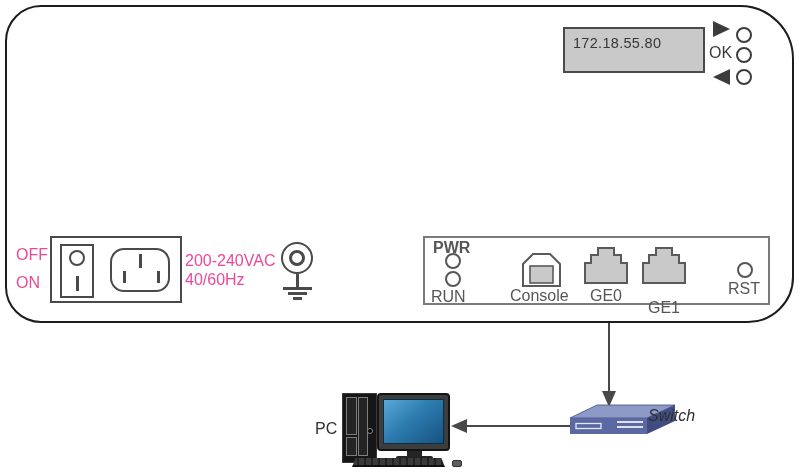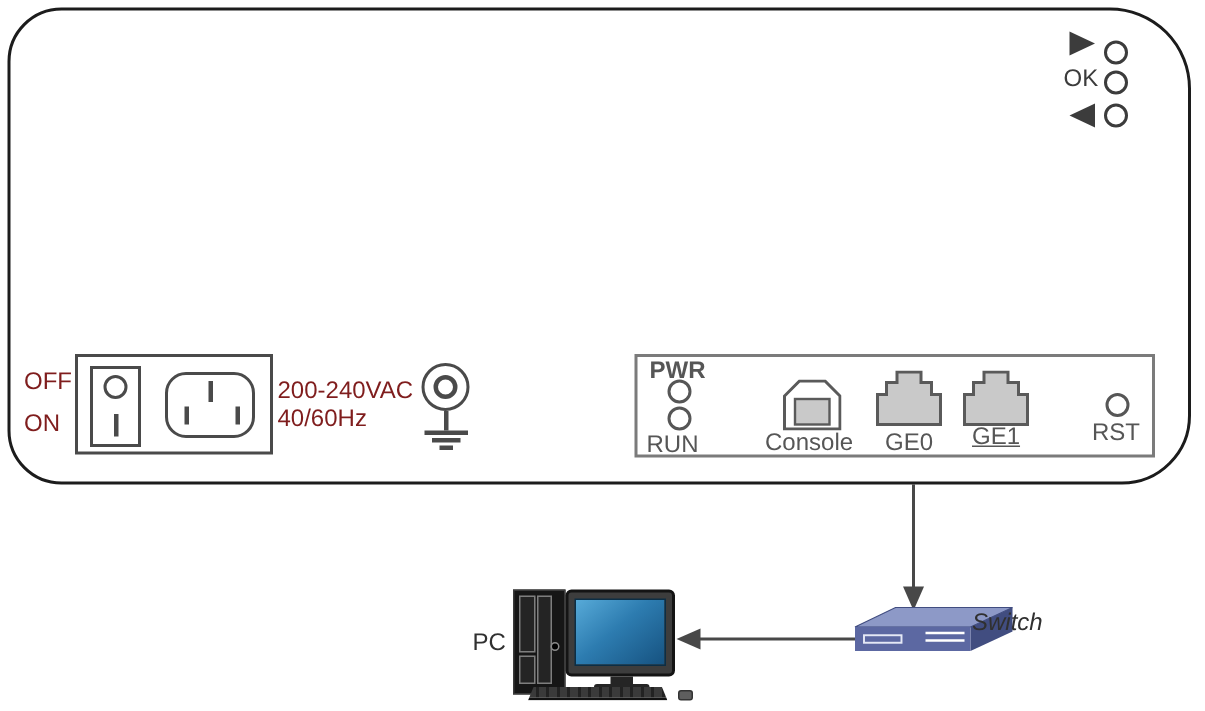--- a/index.html
+++ b/index.html
@@ -6,21 +6,21 @@
   html,body { background:#ffffff; }
   #canvas {
     position: relative;
     width: 803px; height: 474px;
     background: #ffffff;
     font-family: "Liberation Sans", sans-serif;
     color: #4a4a4a;
     overflow: hidden;
   }
   .abs { position: absolute; }
-  .lbl { font-size: 16px; line-height: 1; color:#7f1d1d; white-space: nowrap; }
+  .lbl { font-size: 16px; line-height: 1; color:#ec4899; white-space: nowrap; }
   .panel-lbl { color:#565656; }
   .dark-lbl { color:#303030; }
 
   
   .device {
     left:5px; top:5px; width:789px; height:318px;
     border: 2.5px solid #1c1c1c;
     border-radius: 36px 54px 46px 36px;
     background:#fff;
   }
@@ -79,20 +79,23 @@
 
 <div id="canvas">
 
   <div class="abs conn" style="left:608px; top:323px; width:2px; height:69px;"></div>
   <div class="abs arrow-down" style="left:602px; top:391px;"></div>
   <div class="abs conn" style="left:466px; top:425px; width:104px; height:2px;"></div>
   <div class="abs arrow-left" style="left:451px; top:419px;"></div>
 
   <div class="abs device"></div>
 
+  <div class="abs lcd">
+    <span>172.18.55.80</span>
+  </div>
 
   <div class="abs tri-right" style="left:713px; top:21px;"></div>
   <div class="abs nav-circle" style="left:736px; top:27px;"></div>
   <div class="abs ok-lbl" style="left:709px; top:45px;">OK</div>
   <div class="abs nav-circle" style="left:736px; top:47px;"></div>
   <div class="abs tri-left" style="left:713px; top:69px;"></div>
   <div class="abs nav-circle" style="left:736px; top:69px;"></div>
 
   <div class="abs lbl" style="left:16px; top:247px;">OFF</div>
   <div class="abs lbl" style="left:16px; top:275px;">ON</div>
@@ -129,21 +132,21 @@
   <div class="abs lbl panel-lbl" style="left:510px; top:288px;text-align:right;">Console</div>
 
   <svg class="abs" style="left:584px; top:247px;" width="44" height="37" viewBox="0 0 44 37">
     <polygon points="14,1 30,1 30,8 37,8 37,16 43,16 43,36 1,36 1,16 7,16 7,8 14,8" fill="#c9c9c9" stroke="#5a5a5a" stroke-width="2"></polygon>
   </svg>
   <div class="abs lbl panel-lbl" style="left:590px; top:288px;">GE0</div>
 
   <svg class="abs" style="left:642px; top:247px;" width="44" height="37" viewBox="0 0 44 37">
     <polygon points="14,1 30,1 30,8 37,8 37,16 43,16 43,36 1,36 1,16 7,16 7,8 14,8" fill="#c9c9c9" stroke="#5a5a5a" stroke-width="2"></polygon>
   </svg>
-  <div class="abs lbl panel-lbl" style="left:648px; top:284px;text-decoration:underline;">GE1</div>
+  <div class="abs lbl panel-lbl" style="left:648px; top:300px;">GE1</div>
 
   <div class="abs rst-btn" style="left:737px; top:262px;"></div>
   <div class="abs lbl panel-lbl" style="left:728px; top:281px;">RST</div>
 
   <svg class="abs" style="left:567px; top:403px;" width="112" height="33" viewBox="0 0 112 33">
     <polygon points="3,15 30,2 108,2 80,15" fill="#8d99c7" stroke="#414d80" stroke-width="0.8"></polygon>
     <polygon points="80,15 108,2 108,18 80,31" fill="#414d80"></polygon>
     <polygon points="3,15 80,15 80,31 3,31" fill="#5c68a2"></polygon>
     <rect x="9" y="20.5" width="25" height="5" fill="#5c68a2" stroke="#e4e8f5" stroke-width="1.3"></rect>
     <line x1="50" y1="19" x2="76" y2="19" stroke="#ffffff" stroke-width="1.6"></line>

